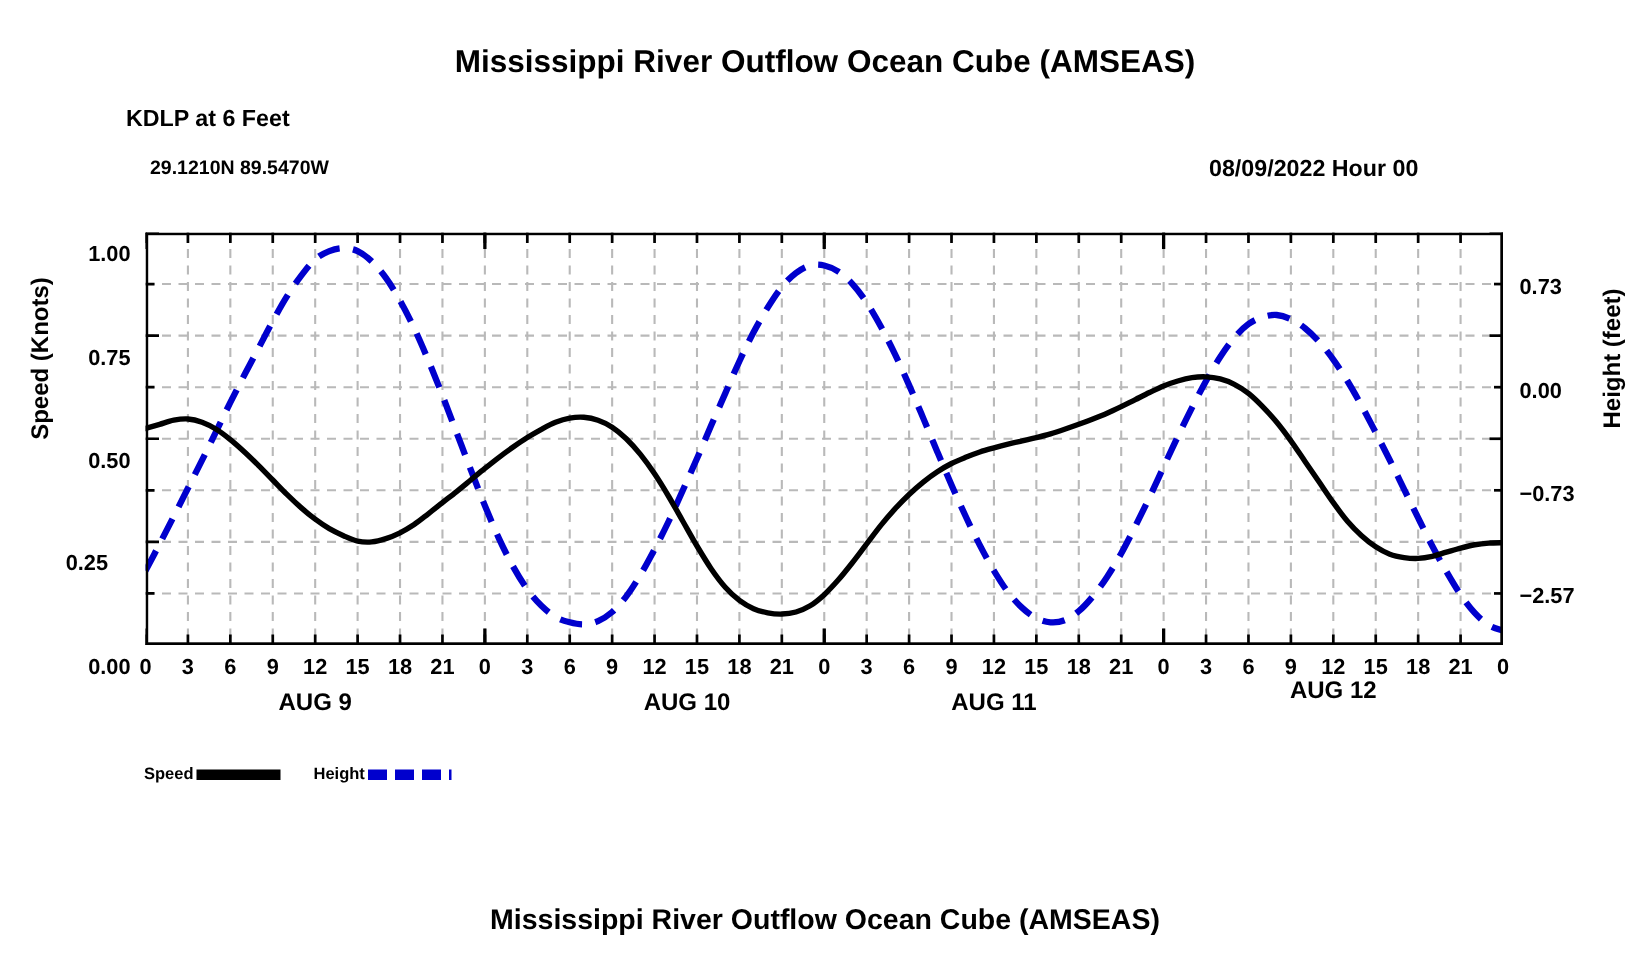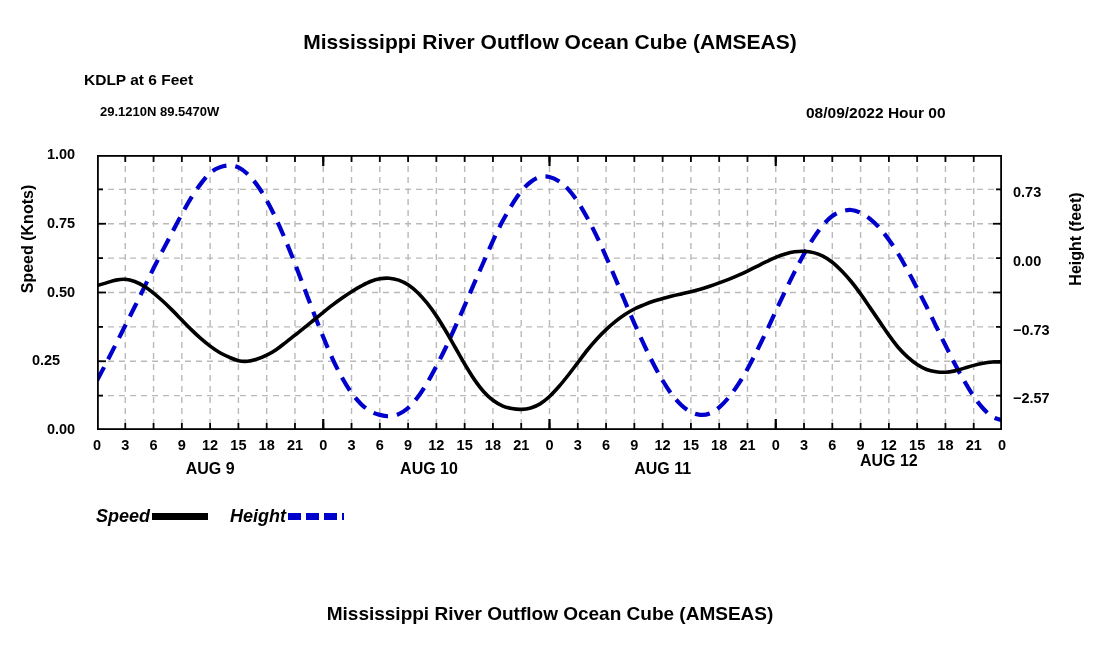--- a/index.html
+++ b/index.html
@@ -20,27 +20,27 @@
   #ylabel-right{position:absolute;left:986px;top:230px;width:180px;text-align:center;
      font-size:16px;font-weight:bold;transform:rotate(-90deg);}
   #xlabel{position:absolute;left:0;top:478px;width:1100px;text-align:center;
      font-size:17px;font-weight:bold;}
 
   #plot{position:absolute;left:97px;top:155px;width:905px;height:275px;}
   #plot svg{display:block;}
 
   .tk{position:absolute;font-size:14.5px;font-weight:bold;color:#000;
       text-align:center;white-space:nowrap;}
-  .yt{text-align:center;}
+  .yt{text-align:right;margin-top:16px;}
   .ytr{text-align:left;}
   .dayl{position:absolute;font-size:16px;font-weight:bold;text-align:center;white-space:nowrap;}
 
   #legend{position:absolute;left:96px;top:505px;height:22px;
           display:flex;align-items:center;gap:0px;}
-  .lg-txt{font-size:18px;font-weight:bold;font-style:italic;}
+  .lg-txt{font-size:11px;font-weight:bold;}
   .lg-line{display:inline-block;width:56px;height:7px;margin:0 22px 0 2px;}
   .lg-solid{background:#000;}
   .lg-dash{background:repeating-linear-gradient(to right,#0000CD 0 13px,#fff 13px 18px);}
 </style>
 </head>
 <body>
 
 <div id="stage">
 
   <div class="ttl" id="title-top">Mississippi River Outflow Ocean Cube (AMSEAS)</div>
@@ -226,21 +226,21 @@
       <div class="tk" style="left: 812.312px; top: 437px; width: 40px;">6</div>
       <div class="tk" style="left: 840.594px; top: 437px; width: 40px;">9</div>
       <div class="tk" style="left: 868.875px; top: 437px; width: 40px;">12</div>
       <div class="tk" style="left: 897.156px; top: 437px; width: 40px;">15</div>
       <div class="tk" style="left: 925.438px; top: 437px; width: 40px;">18</div>
       <div class="tk" style="left: 953.719px; top: 437px; width: 40px;">21</div>
       <div class="tk" style="left: 982px; top: 437px; width: 40px;">0</div>
     </div>
   <div id="day-labels">
       <div class="dayl" style="left: 160.125px; top: 460px; width: 100px;">AUG 9</div>
-      <div class="dayl" style="left: 379px; top: 460px; width: 100px; text-align: center;">AUG 10</div>
+      <div class="dayl" style="left: 408px; top: 460px; width: 100px; text-align: center;">AUG 10</div>
       <div class="dayl" style="left: 612.625px; top: 460px; width: 100px;">AUG 11</div>
       <div class="dayl" style="left: 838.875px; top: 452px; width: 100px;">AUG 12</div>
     </div>
   <div id="ytick-labels">
       <div class="tk yt" style="left: 35px; top: 421px; width: 52px;">0.00</div>
       <div class="tk yt" style="left: 20px; top: 352.25px; width: 52px;">0.25</div>
       <div class="tk yt" style="left: 35px; top: 283.5px; width: 52px;">0.50</div>
       <div class="tk yt" style="left: 35px; top: 214.75px; width: 52px;">0.75</div>
       <div class="tk yt" style="left: 35px; top: 146px; width: 52px;">1.00</div>
     </div>

